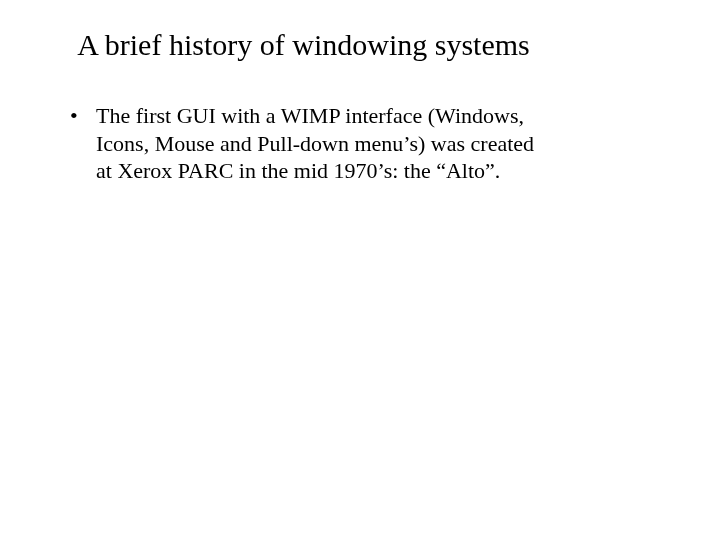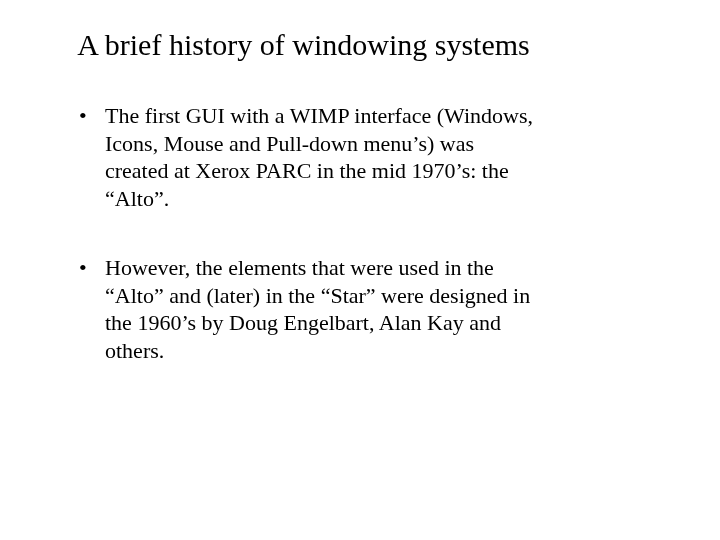--- a/index.html
+++ b/index.html
@@ -18,21 +18,21 @@
     padding: 28px 50px 40px 50px;
   }
   .title {
     font-size: 30px;
     text-align: center;
     margin: 0 0 40px 0;
     font-weight: normal;
   }
   ul.bullets {
     list-style: none;
-    margin: 9px;
+    margin: 0;
     padding: 0 10px 0 20px;
   }
   ul.bullets li {
     position: relative;
     font-size: 22px;
     line-height: 1.25;
     padding-left: 26px;
     margin-bottom: 42px;
   }
   ul.bullets li::before {
@@ -43,15 +43,14 @@
     font-size: 22px;
   }
 </style>
 </head>
 <body>
 
 <div class="slide">
   <h1 class="title">A brief history of windowing systems</h1>
   <ul class="bullets">
     <li>The first GUI with a WIMP interface (Windows, Icons, Mouse and Pull-down menu’s) was created at Xerox PARC in the mid 1970’s:  the “Alto”.</li>
-    <li>However, the elements that were used in the “Alto” and (later) in the “Star” were designed in the 1960’s by Doug Engelbart, Alan Kay and others.</li>
   </ul>
 </div>
 
 </body></html>

